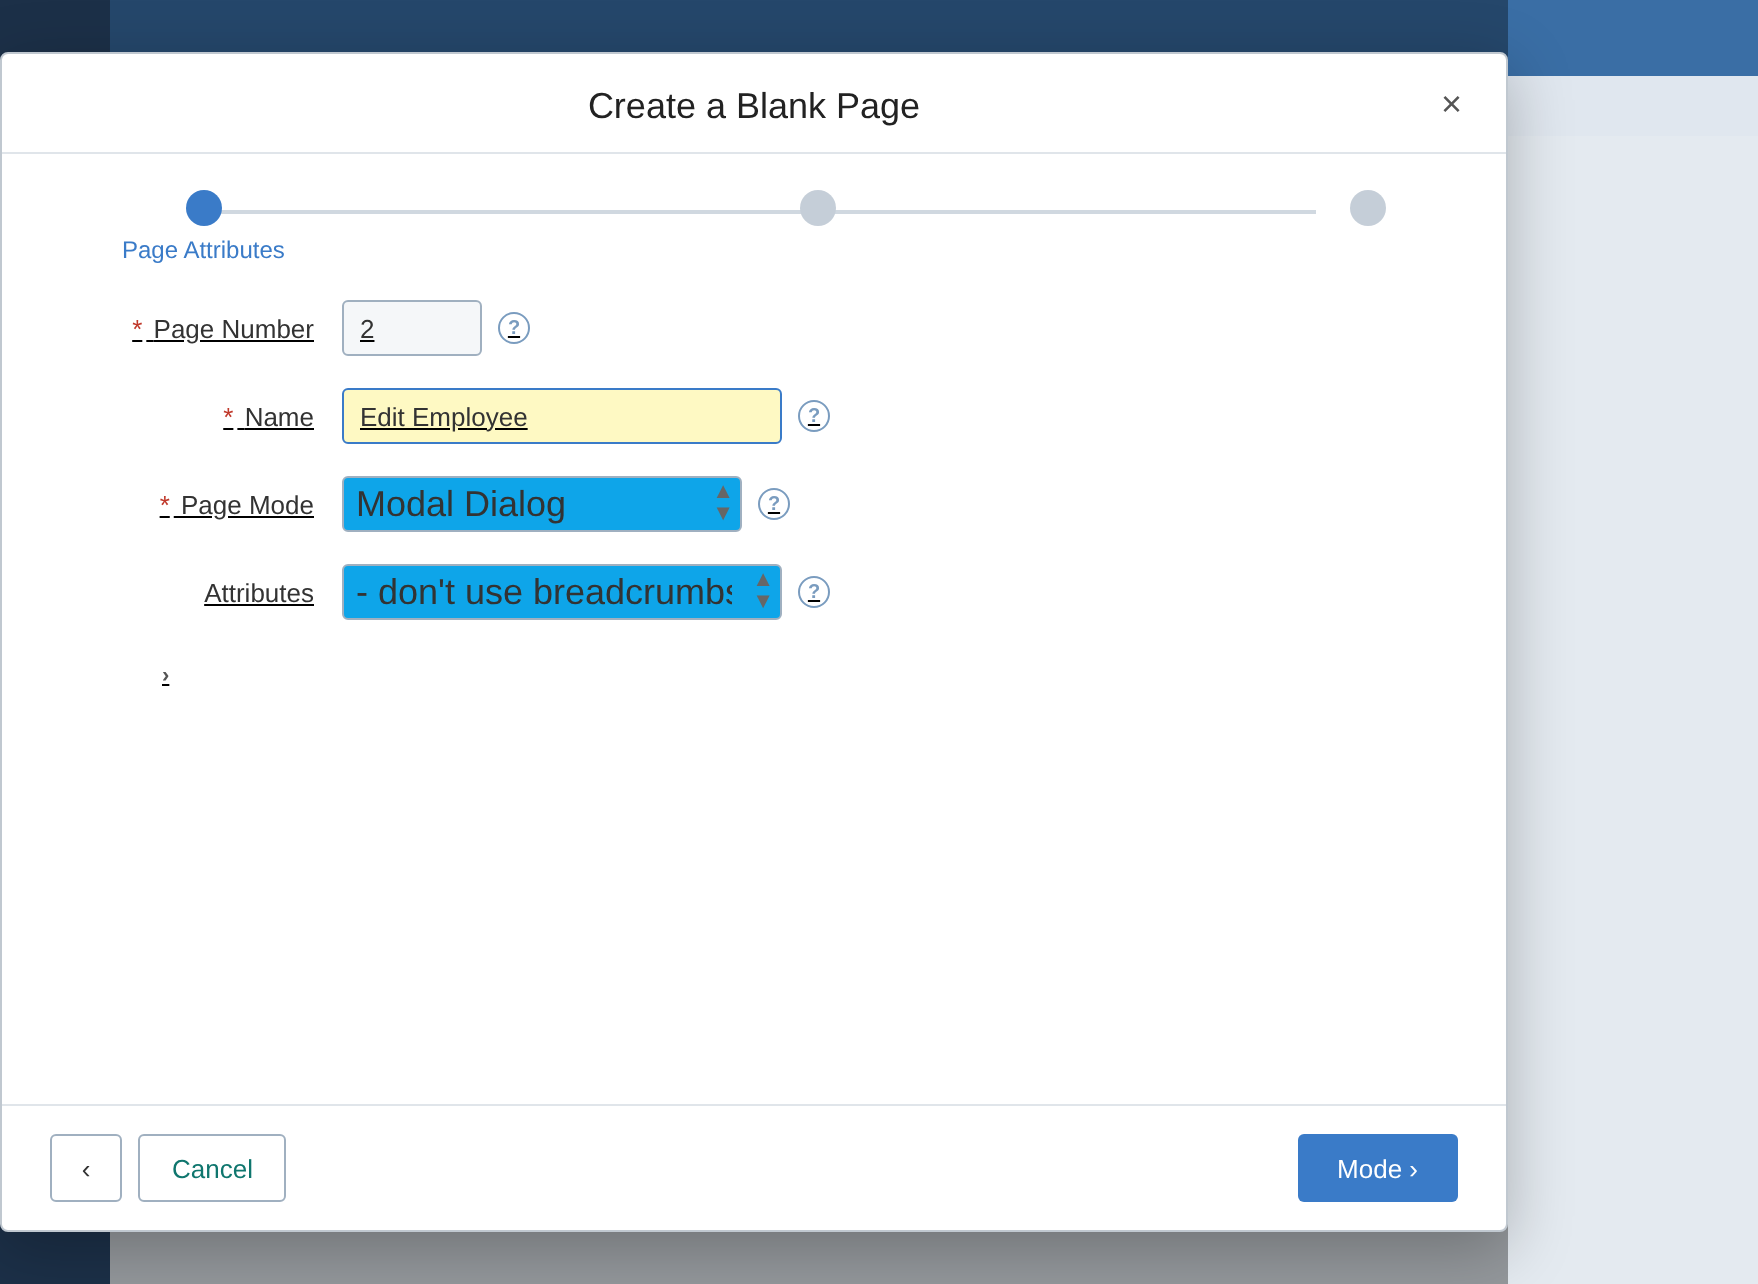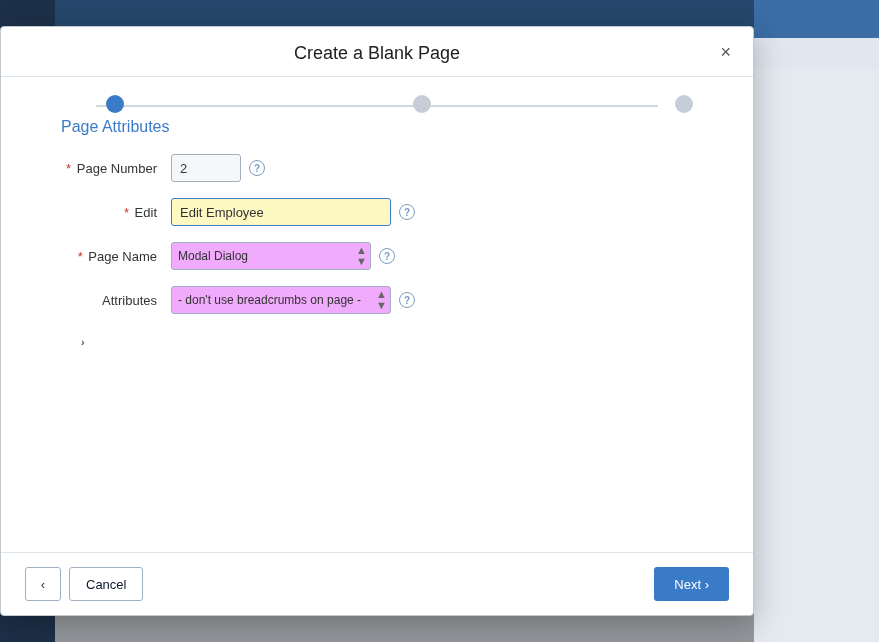--- a/index.html
+++ b/index.html
@@ -107,20 +107,21 @@
       cursor: pointer;
       color: #555;
       line-height: 1;
       padding: 2px 6px;
     }
 
     
     .modal-body {
       flex: 1;
       padding: 10px 40px 20px;
+      text-decoration: underline;
     }
 
     .form-group {
       display: flex;
       align-items: center;
       margin-bottom: 16px;
     }
     .form-label {
       width: 130px;
       text-align: right;
@@ -147,23 +148,23 @@
       background: #f5f7f9;
     }
     .input-name {
       width: 220px;
       border-color: #3a7bc8;
     }
     .select-control {
       border: 1px solid #a0b0c0;
       border-radius: 3px;
       padding: 3px 6px;
-      font-size: 12px;
+      font-size: 18px;
       color: #333;
-      background: #f0abfc;
+      background: #0ea5e9;
       height: 28px;
       width: 200px;
       appearance: none;
       -webkit-appearance: none;
       padding-right: 24px;
       background-image: none;
       position: relative;
     }
     .select-wrapper {
       position: relative;
@@ -243,21 +244,21 @@
       justify-content: center;
       min-width: 36px;
     }
     .btn-cancel {
       border: 1px solid #a0b0c0;
       background: #fff;
       border-radius: 3px;
       padding: 6px 16px;
       font-size: 13px;
       cursor: pointer;
-      color: #0f172a;
+      color: #0f766e;
       height: 34px;
     }
     .btn-next {
       background: #3a7bc8;
       color: #fff;
       border: none;
       border-radius: 3px;
       padding: 6px 20px;
       font-size: 13px;
       cursor: pointer;
@@ -289,21 +290,21 @@
       position: relative;
       z-index: 1;
     }
     .step-dot {
       width: 18px; height: 18px;
       border-radius: 50%;
     }
     .step-dot.active { background: #3a7bc8; }
     .step-dot.inactive { background: #c5ced8; }
     .step-text {
-      font-size: 16px;
+      font-size: 12px;
       margin-top: 5px;
       color: #3a7bc8;
       font-weight: 500;
     }
     .flex-spacer { flex: 1; }
   </style>
 </head>
 <body>
 
 <div class="bg-app">
@@ -352,30 +353,30 @@
           <span class="required-star">*</span>
           <span>Page Number</span>
         </div>
         <input type="text" class="form-control input-number" value="2" readonly="" style="">
         <span class="help-icon">?</span>
       </div>
 
       <div class="form-group">
         <div class="form-label">
           <span class="required-star">*</span>
-          <span>Edit</span>
+          <span>Name</span>
         </div>
         <input type="text" class="form-control input-name" value="Edit Employee" style="">
         <span class="help-icon">?</span>
       </div>
 
       <div class="form-group">
         <div class="form-label">
           <span class="required-star">*</span>
-          <span>Page Name</span>
+          <span>Page Mode</span>
         </div>
         <div class="select-wrapper">
           <select class="form-control select-control">
             <option>Modal Dialog</option>
             <option>Normal</option>
             <option>Non-Modal Dialog</option>
           </select>
           <div class="select-arrow">
             <span>▲</span>
               <span>▼</span>
@@ -407,18 +408,18 @@
       </div>
 
     </div>
 
     <div class="modal-footer">
       <div class="footer-left">
         <button class="btn-back">‹</button>
         <button class="btn-cancel">Cancel</button>
       </div>
       <button class="btn-next">
-        <span>Next ›</span>
+        <span>Mode ›</span>
       </button>
     </div>
 
   </div>
 </div>
 
 </body></html>

